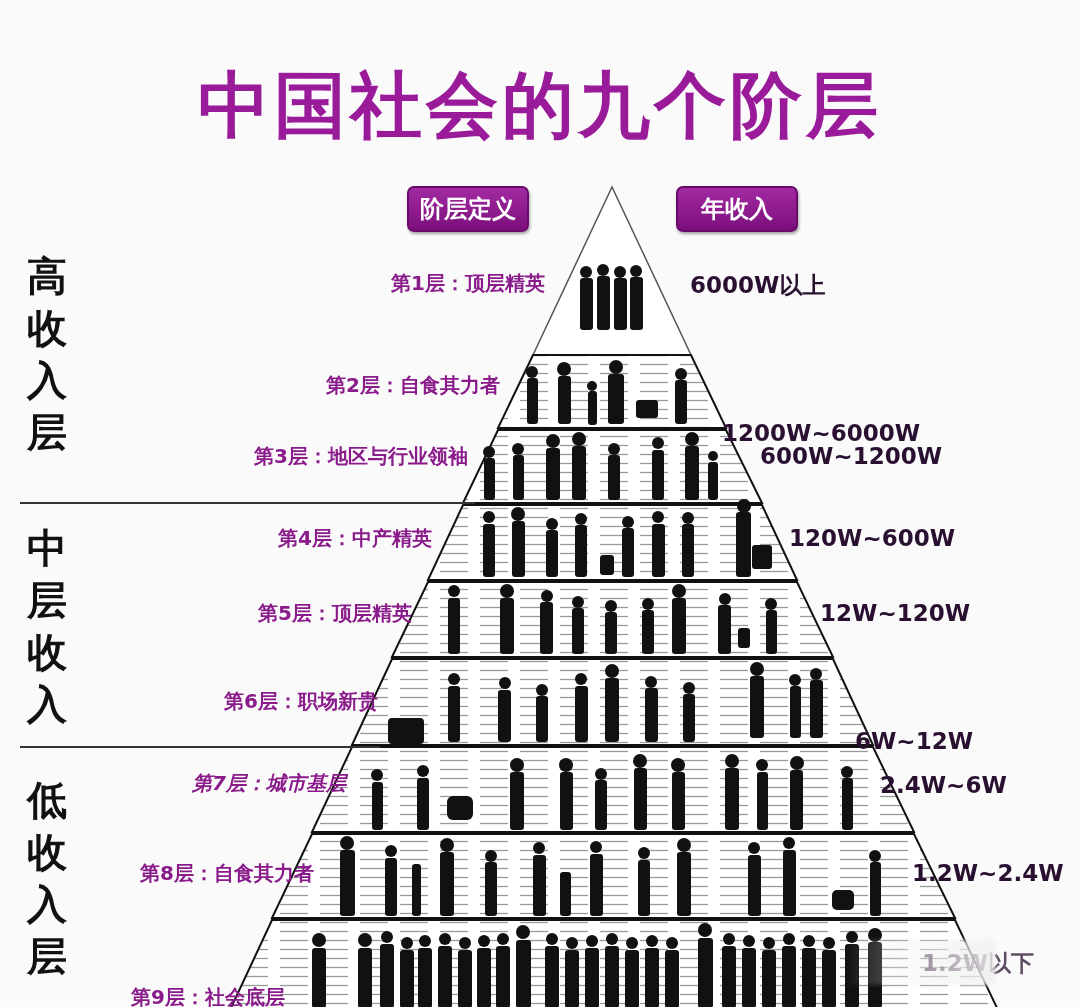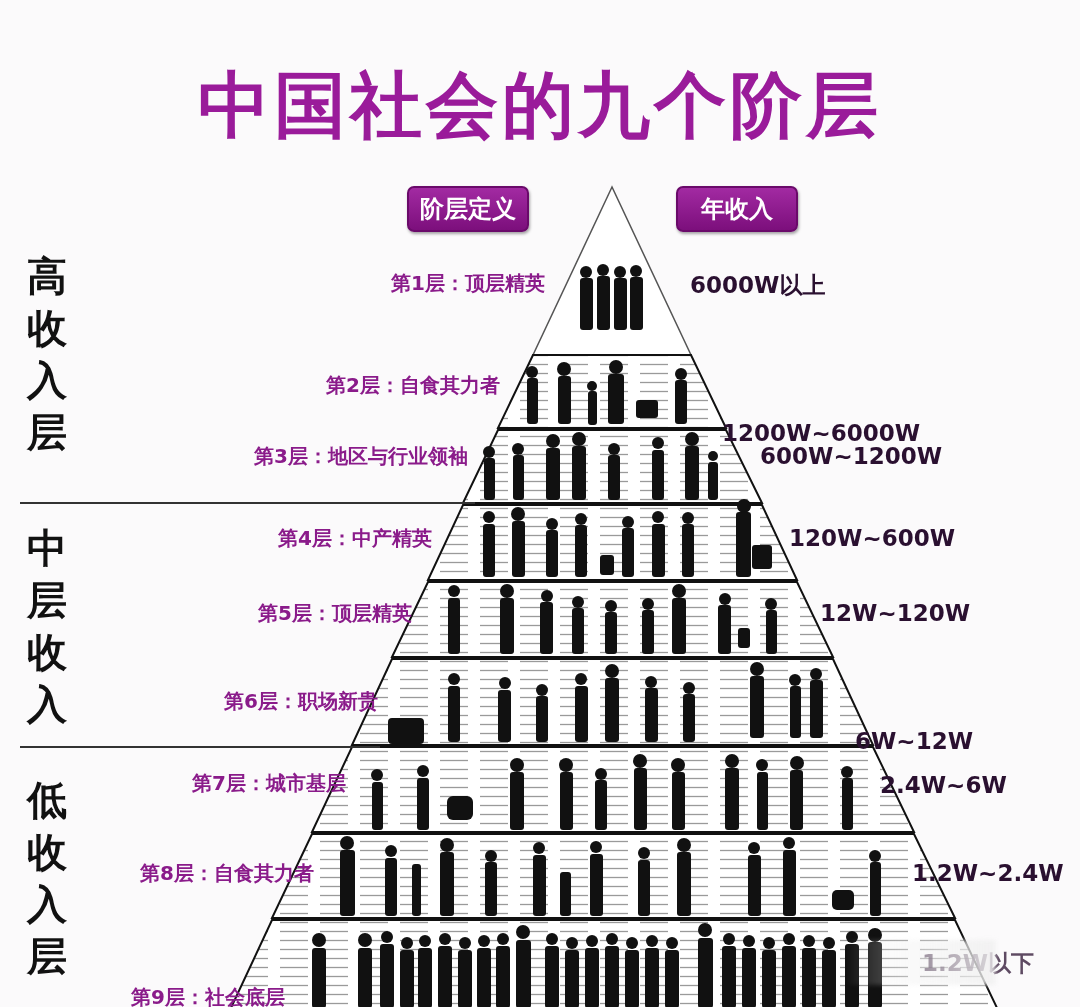--- a/index.html
+++ b/index.html
@@ -333,21 +333,21 @@
 </div>
 <div class="tier-label" style="right:648px; top:525px;">
   <span>第4层</span>：<span>中产精英</span>
 </div>
 <div class="tier-label" style="right:668px; top:600px;">
   <span>第5层</span>：<span>顶层精英</span>
 </div>
 <div class="tier-label" style="right:702px; top:688px;">
   <span>第6层</span>：<span>职场新贵</span>
 </div>
-<div class="tier-label" style="right:734px; top:770px;">
+<div class="tier-label" style="right:734px; top:770px;font-style:italic;">
   <span>第7层</span>：<span>城市基层</span>
 </div>
 <div class="tier-label" style="right:766px; top:860px;">
   <span>第8层</span>：<span>自食其力者</span>
 </div>
 <div class="tier-label" style="right:795px; top:948px;margin-top:36px;">
   <span>第9层</span>：<span>社会底层</span>
 </div>
 
 <div class="tier-income" style="left:690px; top:270px;">6000W以上</div>

